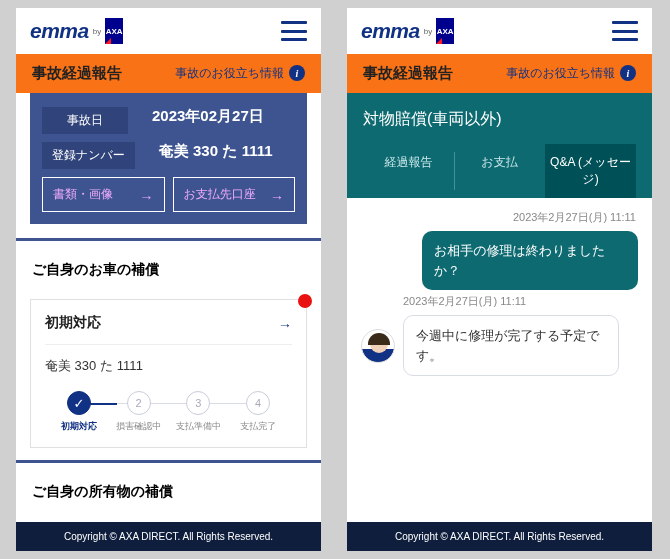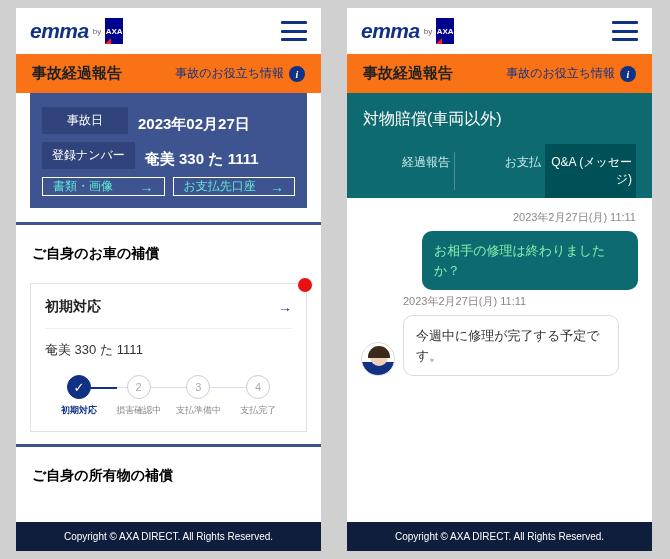--- a/index.html
+++ b/index.html
@@ -8,57 +8,57 @@
 .header{display:flex;align-items:center;justify-content:space-between;padding:10px 14px;background:#fff}
 .logo{display:flex;align-items:center;gap:4px}
 .logo-text{color:#103184;font-size:21px;font-weight:700;font-style:italic;letter-spacing:-.5px}
 .by{color:#666;font-size:8px}
 .axa{width:18px;height:26px;background:#00008f;color:#fff;font-size:8px;font-weight:700;display:flex;align-items:center;justify-content:center;position:relative}
 .axa::after{content:"";position:absolute;bottom:0;left:0;width:0;height:0;border-left:6px solid transparent;border-bottom:6px solid #ff1721}
 .hamburger{width:26px;height:20px;display:flex;flex-direction:column;justify-content:space-between;cursor:pointer}
 .hamburger span{display:block;height:3px;background:#103184;border-radius:1px}
 .subhead{display:flex;justify-content:space-between;align-items:center;padding:10px 16px;background:#f97316}
 .subhead-title{font-size:15px;font-weight:700;color:#222}
-.info-link{display:flex;align-items:flex-end;gap:5px;color:#103184;font-size:12px;cursor:pointer}
+.info-link{display:flex;align-items:flex-start;gap:5px;color:#103184;font-size:12px;cursor:pointer}
 .info-icon{width:16px;height:16px;border-radius:50%;background:#103184;color:#fff;display:flex;align-items:center;justify-content:center;font-size:10px;font-weight:700;font-style:italic;font-family:serif}
 .card-blue{background:#3e5490;margin:0 14px;padding:14px 12px 12px}
-.row{display:flex;align-items:flex-end;gap:10px;margin-bottom:8px}
+.row{display:flex;align-items:flex-start;gap:24px;margin-bottom:8px}
 .pill{background:#30437a;color:#fff;padding:5px 10px;font-size:12px;min-width:86px;text-align:center}
 .val{color:#fff;font-size:15px;font-weight:700}
 .btn-row{display:flex;gap:8px}
-.btn-outline{flex:1;border:1px solid #fff;color:#5eead4;padding:0 10px;font-size:12px;display:flex;justify-content:space-between;align-items:center;cursor:pointer}
+.btn-outline{flex:1;border:1px solid #fff;color:#f0abfc;padding:8px 10px;font-size:12px;display:flex;justify-content:space-between;align-items:center;cursor:pointer}
 .arrow{font-size:14px}
 .section-h{background:#fff;padding:20px 16px;font-size:14px;font-weight:700;border-top:3px solid #3e5490;margin-top:14px}
 .card-white{border:1px solid #e0e0e0;margin:0 14px;padding:14px;position:relative}
 .red-dot{position:absolute;top:-6px;right:-6px;width:14px;height:14px;background:#e81212;border-radius:50%}
 .cw-head{display:flex;justify-content:space-between;align-items:center;font-size:14px;font-weight:700;color:#222;padding-bottom:12px;border-bottom:1px solid #eee;margin-bottom:12px}
 .cw-sub{font-size:13px;color:#333;margin-bottom:16px}
 .steps{display:flex;align-items:center;justify-content:space-between;position:relative;padding:0 4px}
 .step{display:flex;flex-direction:column;align-items:center;gap:5px;z-index:2;flex:1}
 .step-circ{width:24px;height:24px;border-radius:50%;border:1.5px solid #c8cdd9;color:#aab;display:flex;align-items:center;justify-content:center;font-size:11px;background:#fff}
 .step.active .step-circ{background:#103184;border-color:#103184;color:#fff}
 .check{font-size:13px}
 .step-lbl{font-size:9px;color:#888}
 .step.active .step-lbl{color:#103184;font-weight:700}
 .step-line{position:absolute;top:12px;left:24px;right:24px;height:1px;background:#d8dce6;z-index:1}
 .step-line-a{position:absolute;top:12px;left:24px;width:48px;height:2px;background:#103184;z-index:1}
 .footer{background:#0f1e3d;color:#fff;font-size:10px;text-align:center;padding:9px;margin-top:auto}
 
 .teal-hero{background:#0d6a70;color:#fff;padding:12px 16px 0;margin:0}
 .teal-title{font-size:16px;font-weight:400;padding:4px 0 14px}
 .tabs{display:flex}
-.tab{flex:1;text-align:right;padding:10px 4px;font-size:12px;color:#c9e8ea;cursor:pointer;background:#0d6a70;position:relative}
+.tab{flex:1;text-align:center;padding:10px 4px;font-size:12px;color:#c9e8ea;cursor:pointer;background:#0d6a70;position:relative}
 .tab.active{background:#005157;color:#fff}
 .tab+.tab::before{content:"";position:absolute;left:0;top:8px;bottom:8px;width:1px;background:rgba(255,255,255,.25)}
 .tab.active+.tab::before,.tab.active::before{display:none}
 .chat{flex:1;background:#fff;padding:8px 14px;overflow:auto}
 .ts{text-align:right;font-size:11px;color:#888;margin:4px 2px 6px}
 .ts.left{text-align:left;margin-left:42px}
-.bubble-me{background:#0d6a70;color:#86efac;padding:10px 12px;border-radius:10px;font-size:13px;max-width:78%;margin-left:auto;line-height:1.5}
-.msg-row{display:flex;align-items:flex-end;gap:8px}
+.bubble-me{background:#0d6a70;color:#ffffff;padding:10px 12px;border-radius:10px;font-size:13px;max-width:78%;margin-left:auto;line-height:1.5}
+.msg-row{display:flex;align-items:center;gap:8px}
 .avatar{width:34px;height:34px;border-radius:50%;background:linear-gradient(#fff 60%,#103184 60%);border:1px solid #ddd;position:relative;flex-shrink:0;overflow:hidden}
 .avatar::before{content:"";position:absolute;top:5px;left:8px;width:18px;height:18px;border-radius:50%;background:#f0d0b8}
 .avatar::after{content:"";position:absolute;top:3px;left:6px;width:22px;height:12px;border-radius:11px 11px 0 0;background:#3a2a1a}
 .bubble-other{background:#fff;border:1px solid #d8dce4;padding:10px 12px;border-radius:10px;font-size:13px;color:#333;max-width:78%;line-height:1.5}
 </style>
 </head>
 <body>
 
 <div class="phone">
   <div class="header">

